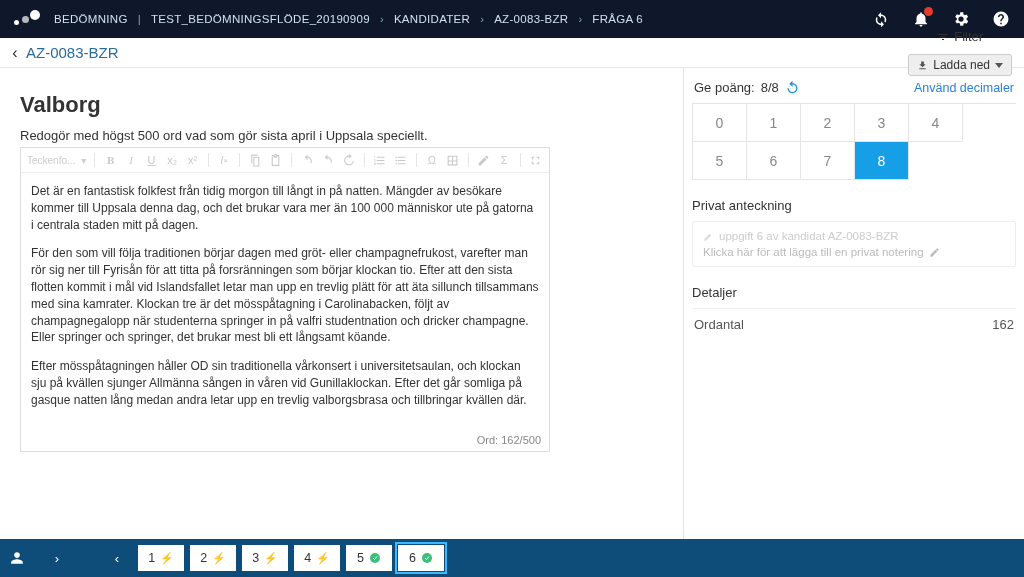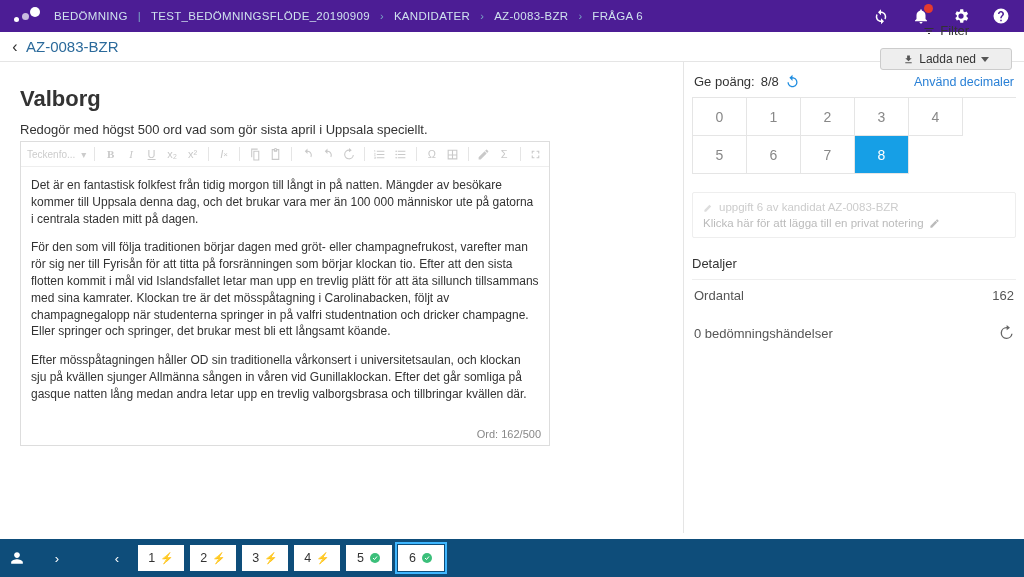--- a/index.html
+++ b/index.html
@@ -1,38 +1,38 @@
 <!DOCTYPE html>
 <html><head>
 <meta charset="utf-8">
 <style>
 * { margin: 0; padding: 0; box-sizing: border-box; }
 body { font-family: "Segoe UI", Arial, sans-serif; font-size: 13px; color: #333; background: #fff; width: 1024px; height: 577px; overflow: hidden; position: relative; }
 
 
-.topbar { background: #4c1d95; color: #fff; height: 32px; display: flex; align-items: center; padding: 16px 14px; }
+.topbar { background: #0f172a; color: #fff; height: 38px; display: flex; align-items: center; padding: 16px 14px; }
 .logo { width: 26px; height: 18px; position: relative; margin-right: 14px; }
 .logo span { position: absolute; background: #fff; border-radius: 50%; }
 .logo .d1 { width: 5px; height: 5px; left: 0; top: 10px; }
 .logo .d2 { width: 7px; height: 7px; left: 8px; top: 6px; opacity: .7; }
 .logo .d3 { width: 10px; height: 10px; left: 16px; top: 0; }
 .crumbs { display: flex; align-items: center; gap: 10px; font-size: 11.5px; color: #cfe1ee; letter-spacing: .3px; }
 .crumbs .sep { color: #7ba8c7; font-size: 11px; }
 .crumbs .pipe { color: #7ba8c7; }
 .topbar-right { margin-left: auto; display: flex; align-items: center; gap: 22px; color: #fff; }
 .ticon { width: 18px; height: 18px; display: inline-block; fill: #fff; position: relative; }
 .bell-dot { position: absolute; top: -3px; right: -3px; width: 9px; height: 9px; background: #e63a2e; border-radius: 50%; }
 
 
 .subheader { height: 30px; display: flex; align-items: center; padding: 0 6px 0 6px; border-bottom: 1px solid #e5e5e5; }
 .back-chev { width: 18px; text-align: center; color: #333; font-size: 16px; }
 .sub-title { color: #2b6a9b; font-size: 15px; margin-left: 2px; }
 .sub-right { margin-left: auto; display: flex; align-items: center; gap: 10px; padding-right: 6px; flex-direction: column; }
 .filter-btn { display: flex; align-items: center; gap: 5px; color: #333; font-size: 13px; }
-.dl-btn { background: #eee; border: 1px solid #ccc; border-radius: 3px; padding: 3px 22px; display: flex; align-items: center; gap: 5px; font-size: 12px; color: #333; }
+.dl-btn { background: #eee; border: 1px solid #ccc; border-radius: 3px; padding: 3px 8px; display: flex; align-items: center; gap: 5px; font-size: 12px; color: #333; }
 .caret { width: 0; height: 0; border-left: 4px solid transparent; border-right: 4px solid transparent; border-top: 5px solid #555; }
 
 
 .main { display: flex; height: calc(577px - 38px - 30px - 38px); }
 .left { flex: 1; border-right: 1px solid #e5e5e5; padding: 10px 14px 4px 14px; overflow: hidden; position: relative; }
 .right { width: 340px; padding: 12px 8px 8px 8px; overflow: hidden; }
 
 
 .tabs { display: flex; align-items: center; gap: 26px; border-bottom: 1px solid #eee; padding-bottom: 2px; }
 .tab { color: #999; padding: 6px 2px; font-size: 13px; }
@@ -273,20 +273,21 @@
         <div class="score-cell">1</div>
         <div class="score-cell">2</div>
         <div class="score-cell">3</div>
         <div class="score-cell">4</div>
         <div class="score-cell">5</div>
         <div class="score-cell">6</div>
         <div class="score-cell">7</div>
         <div class="score-cell sel">8</div>
       </div>
 
+    <div class="sect-title">Privat anteckning</div>
     <div class="note-box">
       <div class="note-line1">
         <svg width="11" height="11" viewBox="0 0 24 24" fill="#ddd">
             <path d="M3 17.25V21h3.75L17.81 9.94l-3.75-3.75L3 17.25z"></path>
           </svg>
         <span>uppgift 6 av kandidat AZ-0083-BZR</span>
       </div>
       <div class="note-line2">
         <span>Klicka här för att lägga till en privat notering</span>
         <svg class="pencil" viewBox="0 0 24 24">
@@ -294,26 +295,20 @@
           </svg>
       </div>
     </div>
 
     <div class="sect-title" style="margin-top:18px">Detaljer</div>
     <div class="detail-row">
       <span>Ordantal</span>
       <span>162</span>
     </div>
 
-    <div class="events-row">
-      <span>0 bedömningshändelser</span>
-      <svg class="redo" viewBox="0 0 24 24">
-          <path d="M13 3a9 9 0 1 0 8.9 10H19.9A7 7 0 1 1 13 5v3l5-4-5-4v3z"></path>
-        </svg>
-    </div>
   </div>
 </div>
 
 <div class="bottombar">
   <span class="bb-ico">
       <svg width="14" height="14" viewBox="0 0 24 24" fill="#fff">
         <path d="M12 12c2.7 0 5-2.3 5-5s-2.3-5-5-5-5 2.3-5 5 2.3 5 5 5zm0 2c-3.3 0-10 1.7-10 5v3h20v-3c0-3.3-6.7-5-10-5z"></path>
       </svg>
     </span>
   <span class="bb-ico">›</span>

